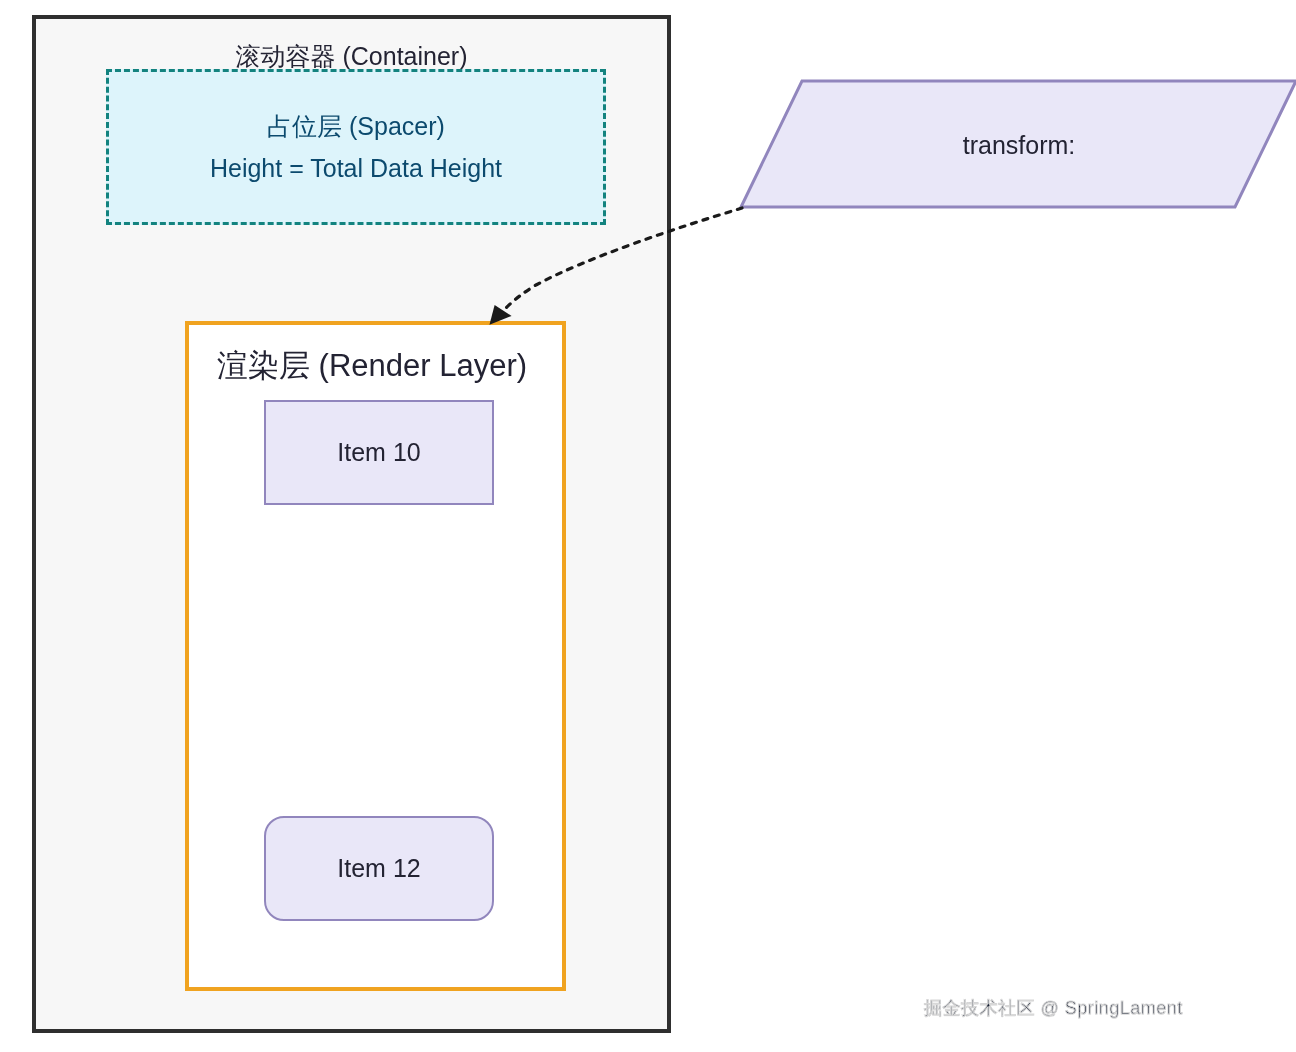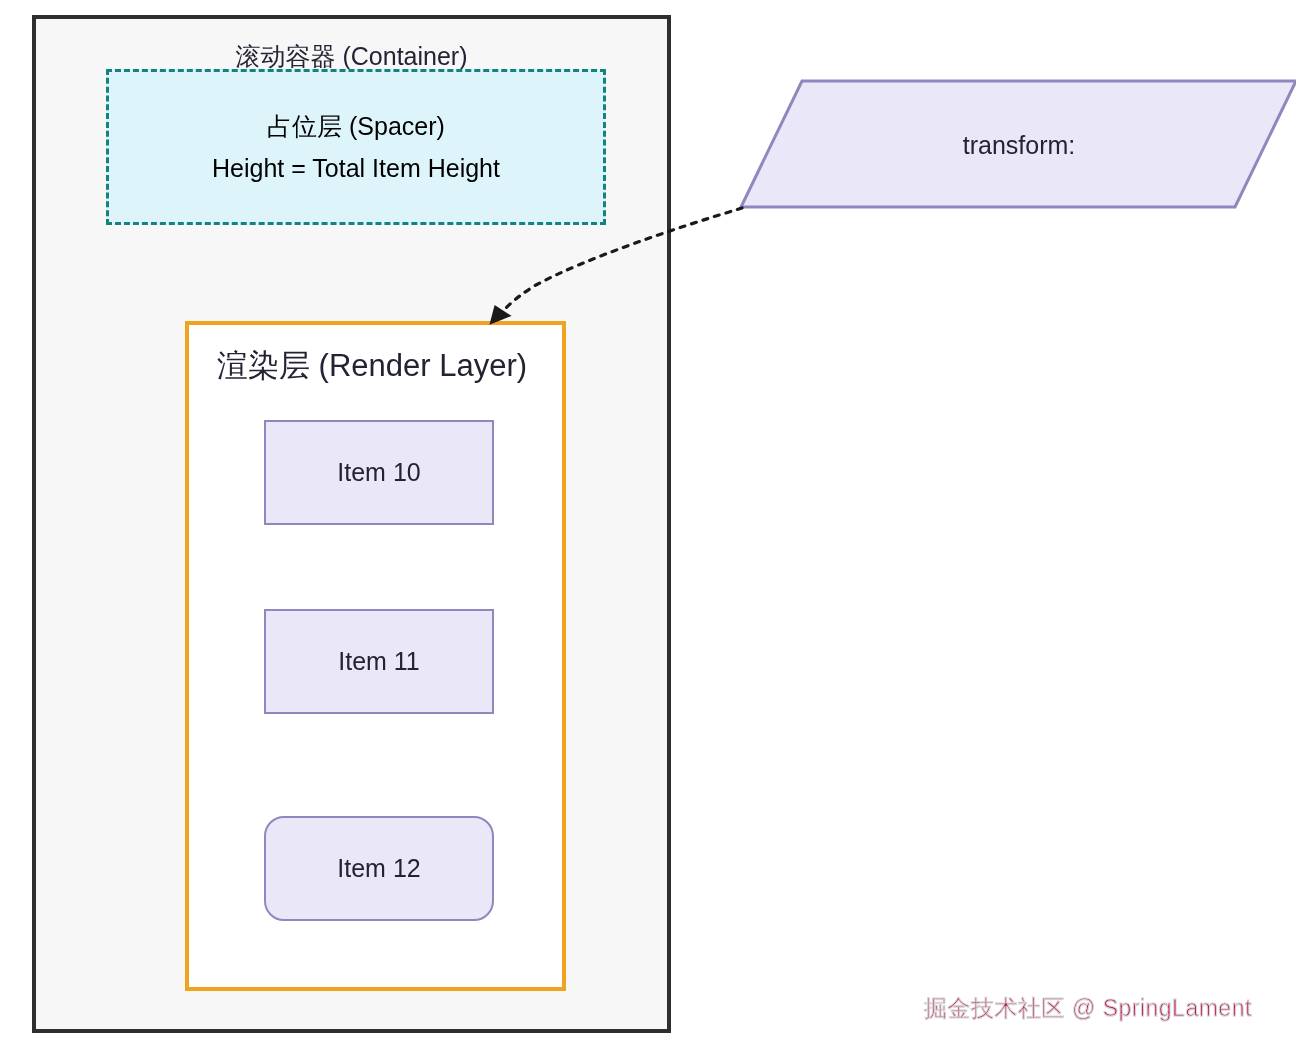--- a/index.html
+++ b/index.html
@@ -59,21 +59,21 @@
     border: 3px dashed #13837f;
     display: flex;
     flex-direction: column;
     align-items: center;
     justify-content: center;
     gap: 12px;
   }
   .spacer-line {
     font-size: 25px;
     line-height: 30px;
-    color: #000000;
+    color: #0c4a6e;
     white-space: nowrap;
   }
 
   
   .render-layer {
     position: absolute;
     left: 149px;
     top: 302px;
     width: 381px;
     height: 670px;
@@ -98,21 +98,21 @@
     height: 105px;
     box-sizing: border-box;
     background: #e9e7f8;
     border: 2px solid #9186bd;
     display: flex;
     align-items: center;
     justify-content: center;
     font-size: 25px;
     color: #232333;
   }
-  .item-0 { top: 75px; margin-top: 20px; }
+  .item-0 { top: 75px; }
   .item-1 { top: 284px; }
   .item-2 { top: 491px; border-radius: 20px; }
 
   
   .note-wrap {
     position: absolute;
     left: 718px;
     top: 74px;
     width: 570px;
     height: 142px;
@@ -152,47 +152,46 @@
     width: 1296px;
     height: 1052px;
     pointer-events: none;
   }
 
   
   .watermark {
     position: absolute;
     left: 908px;
     top: 995px;
-    font-size: 23px;
+    font-size: 18px;
     line-height: 26px;
-    color: #be185d;
+    color: #0f172a;
     -webkit-text-stroke: 1px #d8d8d8;
     text-shadow: 0 1px 0 #e9e9e9;
     white-space: nowrap;
     letter-spacing: 0.5px;
   }
 </style>
 </head>
 <body>
 
 <div id="diagram-root">
 
   <div class="scroll-container">
     <div class="container-title">滚动容器 (Container)</div>
 
     <div class="spacer">
       <div class="spacer-line">占位层 (Spacer)</div>
-      <div class="spacer-line">Height = Total Item Height</div>
+      <div class="spacer-line">Height = Total Data Height</div>
     </div>
 
     <div class="render-layer">
       <div class="render-layer-title">渲染层 (Render Layer)</div>
 
       <div class="item-box item-0">Item 10</div>
-      <div class="item-box item-1">Item 11</div>
       <div class="item-box item-2">Item 12</div>
     </div>
   </div>
 
   <div class="note-wrap">
     <svg viewBox="0 0 570 142">
       <polygon points="68,7 562,7 501,133 7,133" fill="#e9e7f8" stroke="#9186bd" stroke-width="3"></polygon>
     </svg>
     <div class="note-text">
       <div class="note-line">transform:</div>

